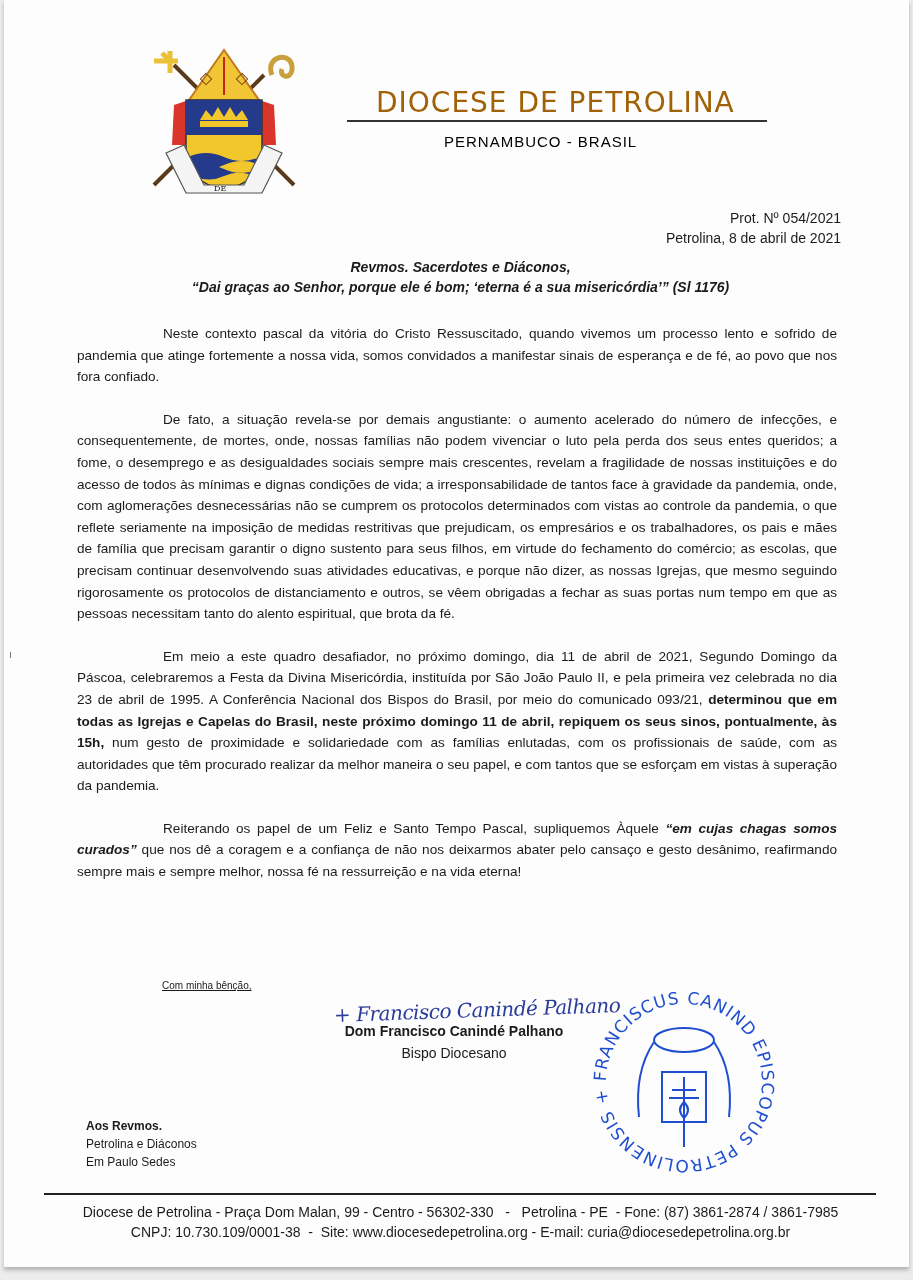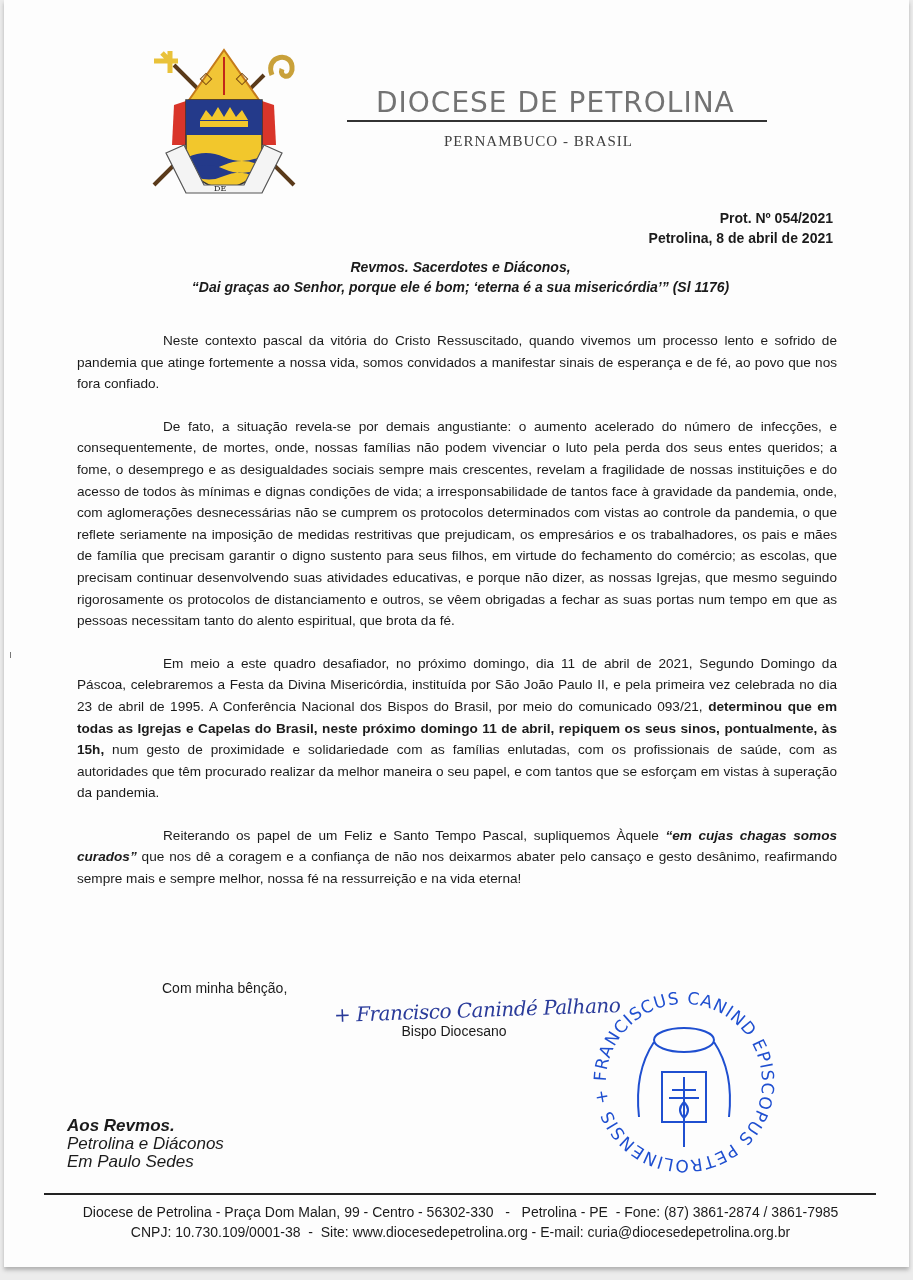--- a/index.html
+++ b/index.html
@@ -7,40 +7,40 @@
     width: 913px; height: 1280px; background: #ececec; position: relative; overflow: hidden;
     font-family: "Liberation Sans", sans-serif; color: #1b1b1b;
   }
   .page {
     position: absolute; left: 4px; top: 0; width: 905px; height: 1267px;
     background: #fdfdfd; box-shadow: 0 3px 4px rgba(0,0,0,0.25);
   }
   .crest { position: absolute; left: 140px; top: 45px; width: 160px; height: 150px; }
   .title {
     position: absolute; left: 372px; top: 86px; font-size: 28px; letter-spacing: 1px;
-    font-family: "DejaVu Sans", sans-serif; color: #737373;
+    font-family: "DejaVu Sans", sans-serif; color: #a16207;
   }
   .title-rule { position: absolute; left: 343px; top: 120px; width: 420px; height: 2px; background: #333; }
   .subtitle {
     position: absolute; left: 440px; top: 133px; font-size: 15px; letter-spacing: 1px;
-    font-family: Liberation Serif, serif; color: #404040;
+    font-family: Liberation Sans, sans-serif; color: #000000;
   }
-  .prot { position: absolute; right: 76px; top: 208px; text-align: right; font-size: 14px; line-height: 20px; font-weight: bold; }
+  .prot { position: absolute; right: 68px; top: 208px; text-align: right; font-size: 14px; line-height: 20px; }
   .salutation { position: absolute; left: 0; width: 913px; top: 257px; text-align: center; font-size: 14px; line-height: 20px; font-style: italic; font-weight: bold; }
   .body-text {
-    position: absolute; left: 73px; width: 760px; top: 330px; font-size: 13.6px; line-height: 21.6px;
+    position: absolute; left: 73px; width: 760px; top: 323px; font-size: 13.6px; line-height: 21.6px;
     text-align: justify;
   }
   .body-text p { margin: 0 0 21px 0; text-indent: 86px; }
-  .closing { position: absolute; left: 158px; top: 980px; font-size: 14px; }
+  .closing { position: absolute; left: 158px; top: 980px; font-size: 10px; text-decoration: underline; }
   .signature { position: absolute; left: 330px; top: 998px; font-size: 20px; color: #2a3b9a; font-family: "DejaVu Serif", serif; font-style: italic; transform: rotate(-2deg); letter-spacing: -0.5px; }
   .signer { position: absolute; left: 300px; top: 1020px; width: 300px; text-align: center; font-size: 14px; line-height: 22px; }
   .signer .name { font-weight: bold; }
   .seal { position: absolute; left: 580px; top: 982px; width: 200px; height: 195px; }
-  .recipients { position: absolute; left: 63px; top: 1117px; font-size: 17px; line-height: 18px; font-style: italic; }
+  .recipients { position: absolute; left: 82px; top: 1117px; font-size: 12px; line-height: 18px; }
   .recipients .first { font-weight: bold; }
   .footer-rule { position: absolute; left: 40px; top: 1193px; width: 832px; height: 2px; background: #222; }
   .footer { position: absolute; left: 0; width: 913px; top: 1202px; text-align: center; font-size: 14px; line-height: 20px; color: #1b1b1b; }
   .margin-mark { position: absolute; left: 6px; top: 652px; width: 1px; height: 6px; background: #777; }
 </style>
 </head>
 <body>
 
 <div class="page">
 
@@ -87,20 +87,21 @@
   <div class="body-text">
     <p>Neste contexto pascal da vitória do Cristo Ressuscitado, quando vivemos um processo lento e sofrido de pandemia que atinge fortemente a nossa vida, somos convidados a manifestar sinais de esperança e de fé, ao povo que nos fora confiado.</p>
     <p>De fato, a situação revela-se por demais angustiante: o aumento acelerado do número de infecções, e consequentemente, de mortes, onde, nossas famílias não podem vivenciar o luto pela perda dos seus entes queridos; a fome, o desemprego e as desigualdades sociais sempre mais crescentes, revelam a fragilidade de nossas instituições e do acesso de todos às mínimas e dignas condições de vida; a irresponsabilidade de tantos face à gravidade da pandemia, onde, com aglomerações desnecessárias não se cumprem os protocolos determinados com vistas ao controle da pandemia, o que reflete seriamente na imposição de medidas restritivas que prejudicam, os empresários e os trabalhadores, os pais e mães de família que precisam garantir o digno sustento para seus filhos, em virtude do fechamento do comércio; as escolas, que precisam continuar desenvolvendo suas atividades educativas, e porque não dizer, as nossas Igrejas, que mesmo seguindo rigorosamente os protocolos de distanciamento e outros, se vêem obrigadas a fechar as suas portas num tempo em que as pessoas necessitam tanto do alento espiritual, que brota da fé.</p>
     <p><span>Em meio a este quadro desafiador, no próximo domingo, dia 11 de abril de 2021, Segundo Domingo da Páscoa, celebraremos a Festa da Divina Misericórdia, instituída por São João Paulo II, e pela primeira vez celebrada no dia 23 de abril de 1995. A Conferência Nacional dos Bispos do Brasil, por meio do comunicado 093/21, </span><strong>determinou que em todas as Igrejas e Capelas do Brasil, neste próximo domingo 11 de abril, repiquem os seus sinos, pontualmente, às 15h,</strong><span> num gesto de proximidade e solidariedade com as famílias enlutadas, com os profissionais de saúde, com as autoridades que têm procurado realizar da melhor maneira o seu papel, e com tantos que se esforçam em vistas à superação da pandemia.</span></p>
     <p><span>Reiterando os papel de um Feliz e Santo Tempo Pascal, supliquemos Àquele </span><strong><em>“em cujas chagas somos curados”</em></strong><span> que nos dê a coragem e a confiança de não nos deixarmos abater pelo cansaço e gesto desânimo, reafirmando sempre mais e sempre melhor, nossa fé na ressurreição e na vida eterna!</span></p>
   </div>
 
   <div class="closing">Com minha bênção,</div>
   <div class="signature">+ Francisco Canindé Palhano</div>
   <div class="signer">
+    <div class="name">Dom Francisco Canindé Palhano</div>
     <div>Bispo Diocesano</div>
   </div>
 
   <svg class="seal" viewBox="0 0 200 195">
     <defs>
       <path id="sealCircle" d="M100,100 m-78,0 a78,78 0 1,1 156,0 a78,78 0 1,1 -156,0" transform="rotate(150 100 100)"></path>
     </defs>
     <text font-size="17" fill="#1f4fd0" font-family="DejaVu Sans, sans-serif" letter-spacing="1">
       <textPath href="#sealCircle">EPISCOPUS PETROLINENSIS + FRANCISCUS CANINDÉ PALHANO·</textPath>
     </text>

